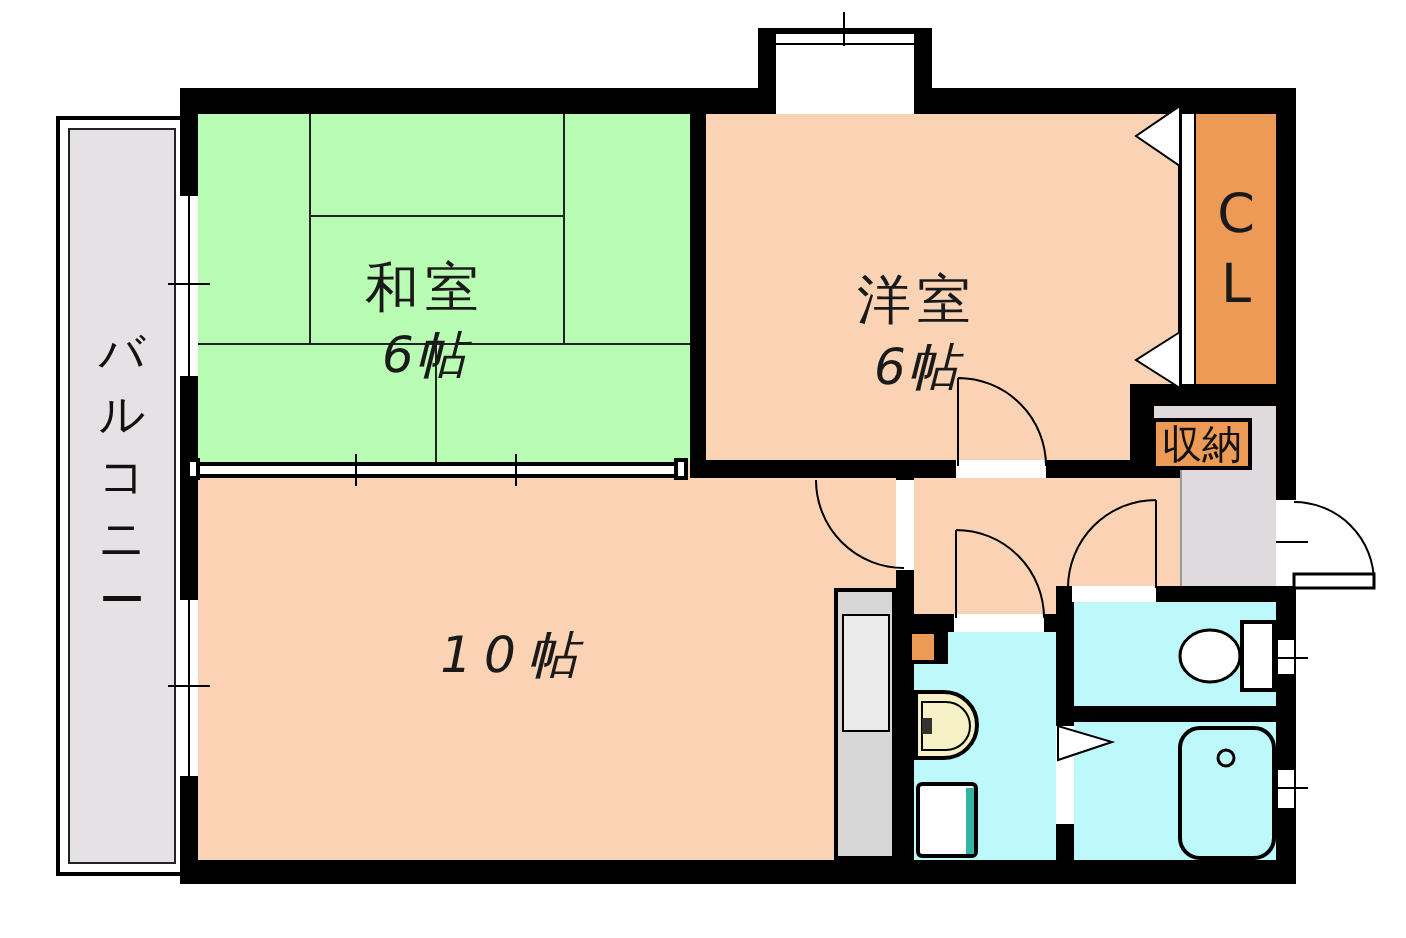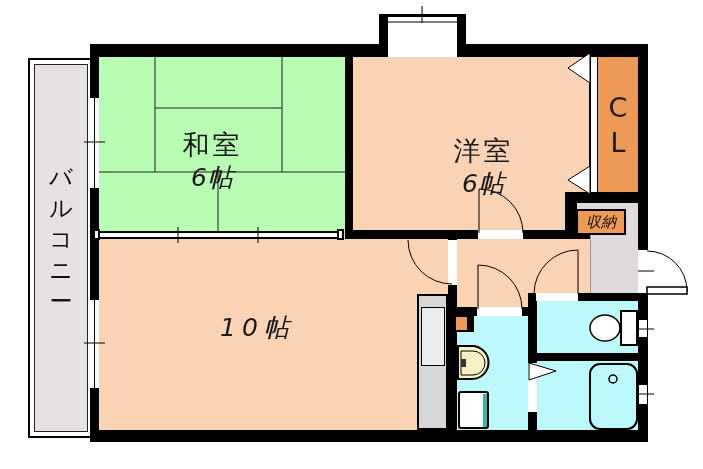--- a/index.html
+++ b/index.html
@@ -56,21 +56,21 @@
   <div class="wall" style="left:565px;top:192px;width:12px;height:46px;"></div>
   <div class="wall" style="left:448px;top:238px;width:9px;height:192px;"></div>
   <div class="wall" style="left:457px;top:307px;width:71px;height:9px;"></div>
   <div class="wall" style="left:528px;top:293px;width:9px;height:137px;"></div>
   <div class="wall" style="left:528px;top:293px;width:120px;height:8px;"></div>
   <div class="wall" style="left:528px;top:353px;width:120px;height:8px;"></div>
   <div class="wall" style="left:455px;top:315px;width:19px;height:17px;"></div>
   <div class="abs" style="left:456px;top:317px;width:11px;height:13px;background:#EC9A55;"></div>
 
   <div class="abs" style="left:576px;top:209px;width:50px;height:26px;background:#EC9A55;border:2px solid #000;box-sizing:border-box;text-align:center;">
-    <span style="font-size:15px;line-height:23px;font-style:italic;">収納</span>
+    <span style="font-size:20px;line-height:23px;">収納</span>
   </div>
 
   <div class="open" style="left:90px;top:98px;width:9px;height:90px;"></div>
   <div class="open" style="left:90px;top:300px;width:9px;height:88px;"></div>
   <div class="open" style="left:97px;top:231px;width:244px;height:8px;border-top:2px solid #000;border-bottom:2px solid #000;box-sizing:border-box;"></div>
   <div class="open" style="left:93px;top:229px;width:7px;height:11px;border:2px solid #000;box-sizing:border-box;"></div>
   <div class="open" style="left:337px;top:229px;width:7px;height:11px;border:2px solid #000;box-sizing:border-box;"></div>
   <div class="open" style="left:448px;top:240px;width:9px;height:45px;"></div>
   <div class="open" style="left:478px;top:230px;width:45px;height:9px;"></div>
   <div class="open" style="left:477px;top:307px;width:45px;height:9px;"></div>
@@ -139,21 +139,21 @@
       <path d="M 458,346 h 14 a 16.5 16.5 0 0 1 0,33 h -14 z" fill="#F5F1C4" stroke="#000" stroke-width="2"></path>
       <path d="M 461,351 h 12 a 12 12 0 0 1 0,24 h -12 z" fill="#F5F1C4" stroke="#000" stroke-width="1"></path>
       <rect x="461" y="359" width="5" height="8" fill="#333"></rect>
     </g>
   </svg>
 
   <div class="roomlabel" style="left:120px;top:104px;width:185px;">
     <div class="rl1">和室</div>
     <div class="rl2">6帖</div>
   </div>
-  <div class="roomlabel" style="left:391px;top:110px;width:185px;">
+  <div class="roomlabel" style="left:366px;top:110px;width:185px;">
     <div class="rl1">洋室</div>
     <div class="rl2">6帖</div>
   </div>
   <div class="roomlabel" style="left:170px;top:311px;width:175px;">
     <div class="rl2" style="letter-spacing:6px;text-align:center;">10帖</div>
   </div>
   <div class="roomlabel" style="left:598px;top:90px;width:40px;font-size:27px;line-height:35px;">
       <div>C</div>
       <div>L</div>
     </div>

